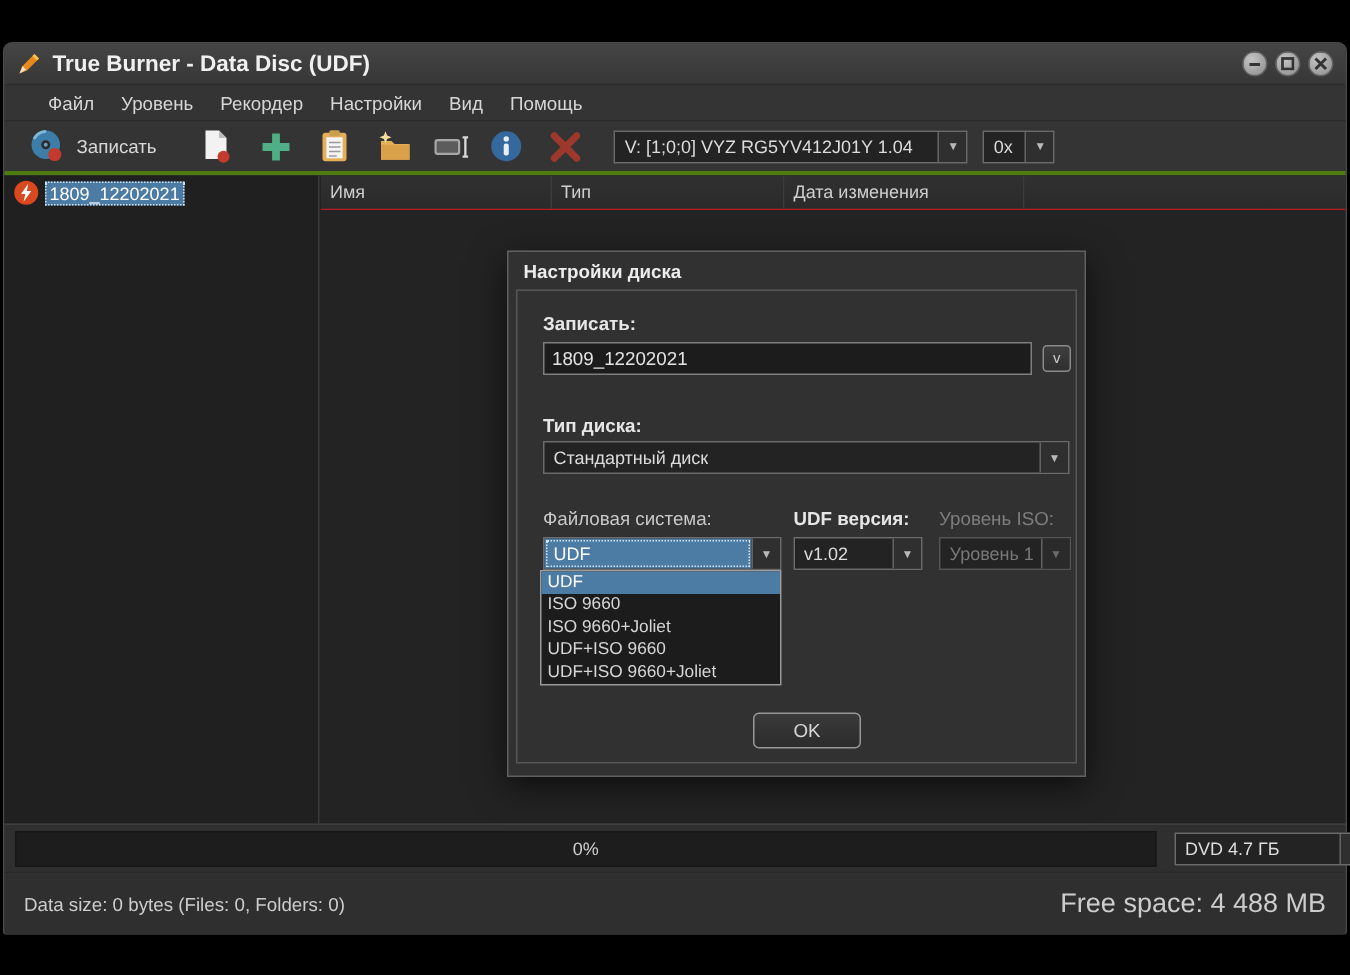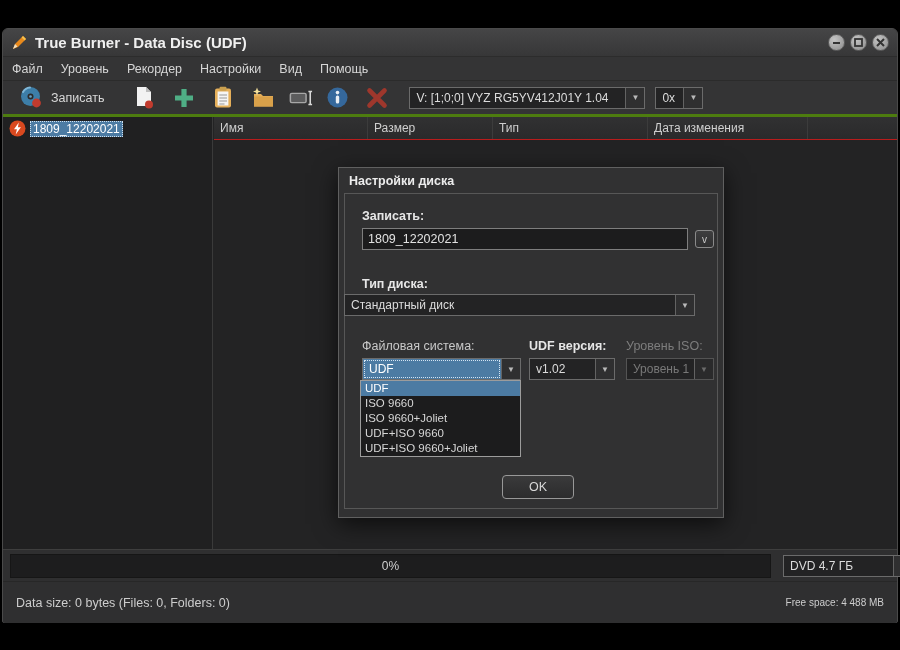--- a/index.html
+++ b/index.html
@@ -18,21 +18,21 @@
   .titlebar .app-title { color:#f0f0f0; font-weight:bold; font-size:15px; margin-left:7px; }
   .win-controls { margin-left:auto; display:flex; gap:5px; }
   .win-btn { width:17px; height:17px; border-radius:50%;
              background:radial-gradient(circle at 35% 30%, #c4c4c4, #8b8b8b);
              border:1px solid #5f5f5f; display:flex; align-items:center;
              justify-content:center; cursor:default; }
   .win-btn svg { display:block; }
 
   
   .menubar { position:absolute; left:0; top:28px; width:100%; height:24px;
-             background:#343435; display:flex; align-items:center; padding-left:0;
+             background:#343435; display:flex; align-items:center; padding-left:20px;
              border-bottom:1px solid #2b2b2b; }
   .menu-item { color:#d6d6d6; font-size:12.5px; padding:3px 9px; }
 
   
   .toolbar { position:absolute; left:0; top:52px; width:100%; height:36px;
              background:#343435; display:flex; align-items:center;
              border-bottom:3px solid #4d7c0f; }
   .tb-burn { display:flex; align-items:center; gap:7px; margin-left:12px; padding:2px 4px; }
   .tb-burn span { color:#d8d8d8; font-size:12.5px; }
   .tb-icon { width:24px; height:24px; display:flex; align-items:center;
@@ -74,21 +74,21 @@
                  align-items:center; justify-content:center; }
   .progressbar span { color:#cfcfcf; font-size:12px; }
   .media-combo { position:absolute; left:780px; top:5px; width:130px; }
 
   
   .statusbar { position:absolute; left:0; top:552px; width:100%; height:42px;
                background:#2f2f30; border-top:1px solid #272727;
                display:flex; align-items:center; padding:0 13px;
                border-radius:0 0 2px 2px; }
   .statusbar .left { color:#cdcdcd; font-size:12.5px; }
-  .statusbar .right { margin-left:auto; color:#cdcdcd; font-size:10px;text-align:right; }
+  .statusbar .right { margin-left:auto; color:#cdcdcd; font-size:18px;text-align:right; }
 
   
   .dialog { position:absolute; left:335px; top:138px; width:386px; height:351px;
             background:#313132; border:1px solid #606060;
             box-shadow:0 6px 22px rgba(0,0,0,.65); }
   .dialog-title { position:absolute; left:10px; top:6px; color:#ececec;
                   font-weight:bold; font-size:12.5px; }
   .groupbox { position:absolute; left:5px; top:25px; width:374px; height:316px;
               border:1px solid #575757; }
   .dlabel { position:absolute; font-size:12.5px; color:#e6e6e6; font-weight:bold; }
@@ -236,21 +236,20 @@
         <svg width="17" height="17" viewBox="0 0 17 17">
           <circle cx="8.5" cy="8.5" r="8" fill="#d9491f"></circle>
           <path d="M9.8 2.5 L5 9.3 H7.9 L6.7 14.5 L11.9 7.3 H8.9 Z" fill="#fff"></path>
         </svg>
         <span class="label">1809_12202021</span>
       </div>
     </div>
     <div class="filearea">
       <div class="col-header">
         <div class="col c1">Имя</div>
-        <div class="col c2">Размер</div>
         <div class="col c3">Тип</div>
         <div class="col c4">Дата изменения</div>
         <div class="col fill"></div>
       </div>
     </div>
   </div>
 
   <div class="bottomstrip">
     <div class="progressbar">
       <span>0%</span>
@@ -268,21 +267,21 @@
 
   <div class="dialog">
     <div class="dialog-title">Настройки диска</div>
     <div class="groupbox"></div>
 
     <div class="dlabel" style="left:23px; top:41px;">Записать:</div>
     <input class="textinput" value="1809_12202021" style="">
     <div class="v-btn">v</div>
 
     <div class="dlabel" style="left:23px; top:109px;">Тип диска:</div>
-    <div class="combo d-combo" style="left:5px; top:126px; width:351px;">
+    <div class="combo d-combo" style="left:23px; top:126px; width:351px;">
       <span class="value">Стандартный диск</span>
       <span class="arrow">▼</span>
     </div>
 
     <div class="dlabel plain" style="left:23px; top:171px;">Файловая система:</div>
     <div class="dlabel" style="left:190px; top:171px;">UDF версия:</div>
     <div class="dlabel dim" style="left:287px; top:171px;">Уровень ISO:</div>
 
     <div class="combo d-combo" style="left:23px; top:190px; width:159px;">
       <span class="value focused">UDF</span>

